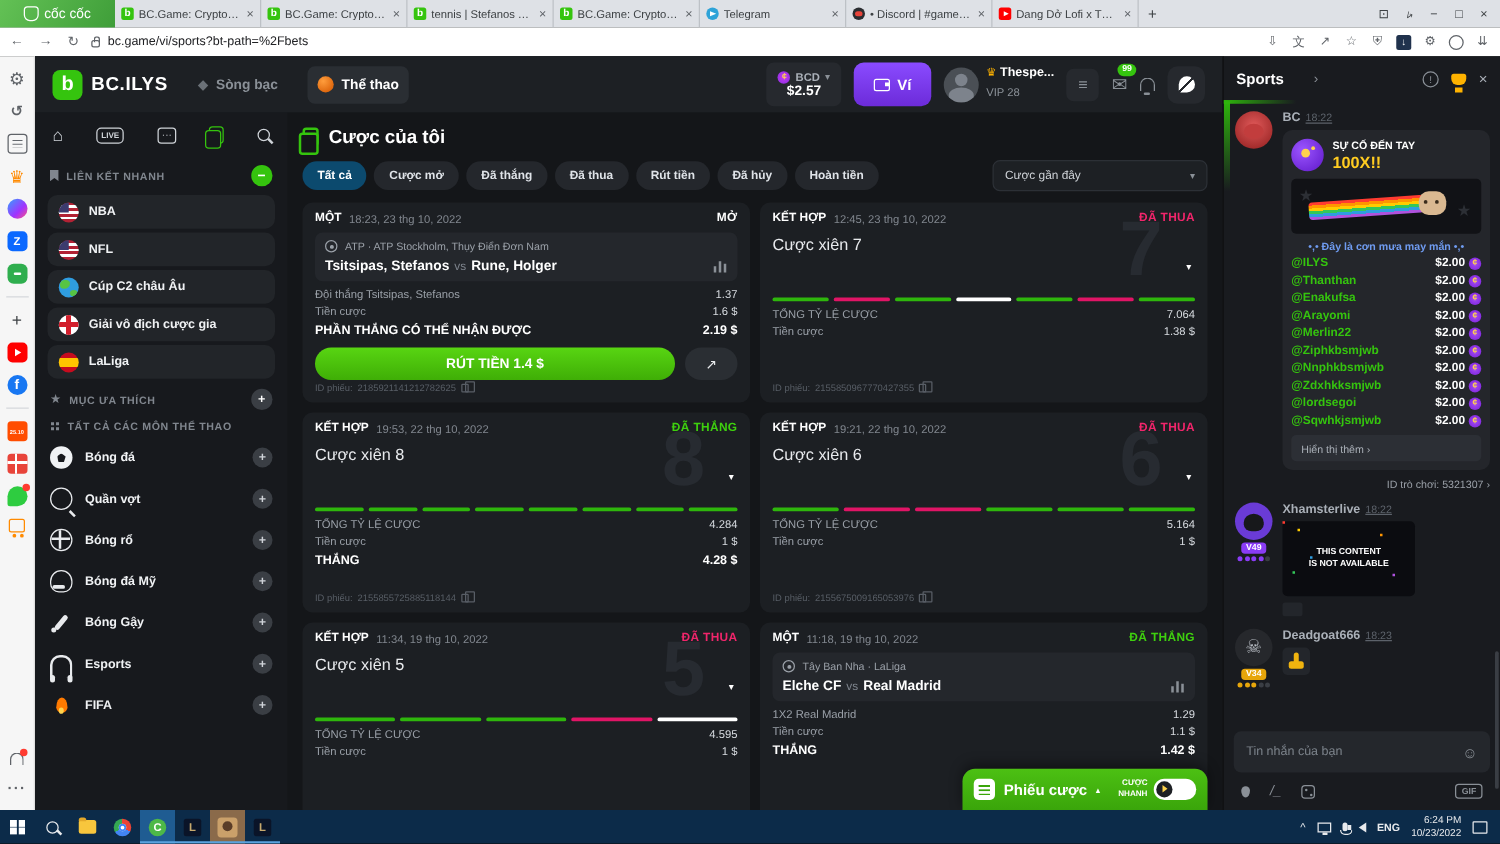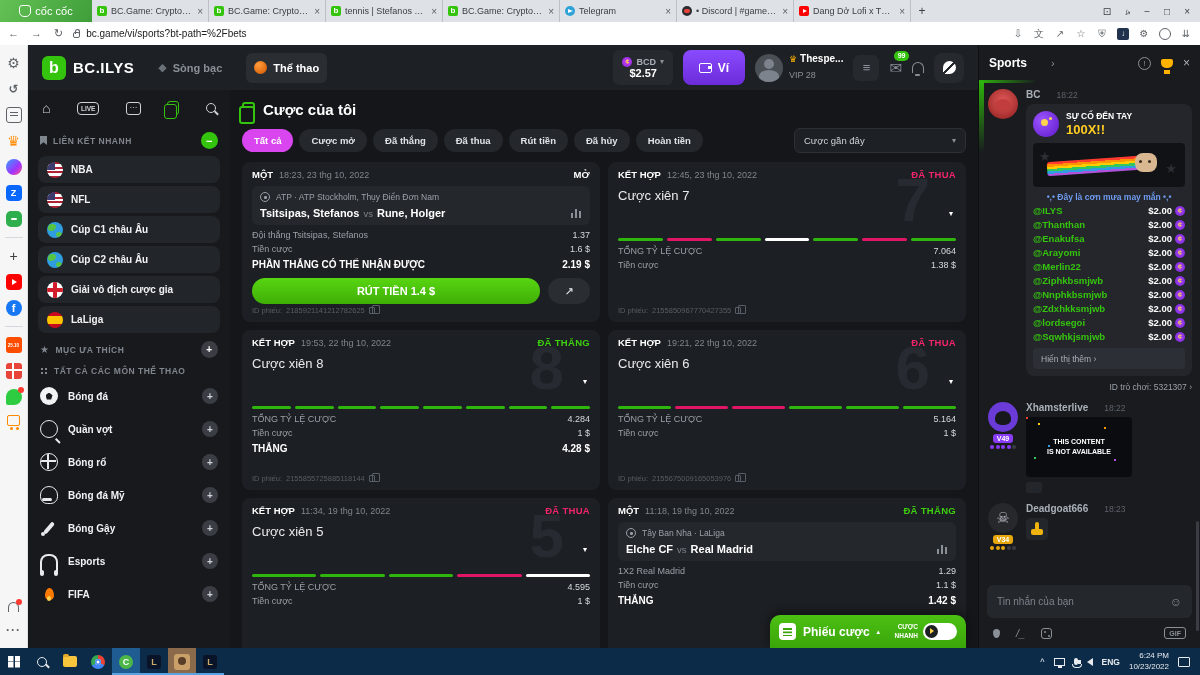--- a/index.html
+++ b/index.html
@@ -123,21 +123,21 @@
   .ic-fifa::before { content:""; width:9px; height:12px; background:#ff7a00; border-radius:50% 50% 45% 45%/65% 65% 35% 35%; } .ic-fifa::after { content:""; position:absolute; bottom:2px; width:4px; height:5px; border-radius:50%; background:#ffd34d; }
   .plus-right { margin-left:auto; width:16px; height:16px; border-radius:50%; background:#3a3e44; color:#cfd3d8; font-size:10px; display:flex; align-items:center; justify-content:center; }
 
   
   .main { flex:1; min-width:0; background:#141619; padding:9px 12px 0; position:relative; overflow:hidden; }
   .page-title { display:flex; align-items:center; gap:8px; font-size:15px; font-weight:800; color:#fff; margin:2px 0 10px; }
   .title-ic { width:13px; height:15px; border:2px solid #35c40e; border-radius:3px; position:relative; background:#141619; }
   .title-ic::before { content:""; position:absolute; left:-5px; top:2px; width:12px; height:14px; border:2px solid #35c40e; border-radius:3px; background:#141619; }
   .filters { display:flex; align-items:center; gap:6px; margin-bottom:9px; }
   .chip { height:23px; padding:0 12px; border-radius:12px; background:#24272c; color:#dfe3e8; font-size:9.5px; font-weight:700; display:flex; align-items:center; white-space:nowrap; }
-  .chip.active { background:#d946ef; color:#fff; }
+  .chip.active { background:#0c4a6e; color:#fff; }
   .sortbox { margin-left:auto; width:172px; height:25px; background:#1d2024; border:1px solid #2c3036; border-radius:6px; display:flex; align-items:center; justify-content:space-between; padding:0 9px; font-size:9.5px; color:#cfd3d8; }
   .caret { font-size:8px; color:#8a9097; }
   .cards { display:grid; grid-template-columns:1fr 1fr; gap:8px; }
   .card { background:#1c1f23; border-radius:8px; padding:7px 10px; height:160px; position:relative; overflow:hidden; }
   .card-head { display:flex; align-items:center; gap:6px; font-size:9px; color:#80868e; }
   .kind { color:#fff; font-weight:800; font-size:9.5px; }
   .status { margin-left:auto; font-weight:800; font-size:9.5px; letter-spacing:.3px; }
   .status.open { color:#fff; } .status.lost { color:#f1256b; } .status.won { color:#3ed00e; }
   .event { background:#24272c; border-radius:6px; padding:6px 8px; margin-top:6px; }
   .league { font-size:8.5px; color:#9aa0a8; display:flex; align-items:center; gap:6px; }
@@ -195,21 +195,21 @@
   .av.dragon::before { content:""; position:absolute; left:7px; top:10px; width:16px; height:12px; border-radius:50%; background:#c23d3d; }
   .av.cat { background:#6a3bd6; } .av.cat::before { content:""; position:absolute; left:7px; top:9px; width:16px; height:14px; border-radius:50% 50% 40% 40%; background:#17181b; }
   .av.goat { background:#26282c; } .av.goat::before { content:"☠"; position:absolute; inset:0; text-align:center; line-height:30px; color:#b8bdc4; font-size:15px; }
   .vbadge { font-size:7px; font-weight:800; color:#fff; border-radius:3px; padding:1px 4px; }
   .vbadge.purple { background:#8a3cf5; } .vbadge.gold { background:#e7a60b; }
   .vdots { display:flex; gap:1.5px; }
   .vdots i { width:4px; height:4px; border-radius:50%; background:#3a3e44; }
   .vdots.purple i.on { background:#8a3cf5; } .vdots.gold i.on { background:#e7a60b; }
   .msg-body { flex:1; min-width:0; }
   .msg-name { font-size:10px; color:#aab0b8; font-weight:700; }
-  .msg-time { font-size:8.5px; color:#5c626a; font-weight:400; margin-left:16px; }
+  .msg-time { font-size:8.5px; color:#5c626a; font-weight:400; margin-left:4px;text-decoration:underline; }
   .rain-card { background:#24262b; border-radius:8px; padding:7px; margin-top:4px; }
   .rain-head { display:flex; align-items:center; gap:7px; }
   .rain-coin { width:26px; height:26px; border-radius:50%; background:radial-gradient(circle at 35% 35%,#9b55ff,#5f18c9); position:relative; flex:none; }
   .rain-coin::before { content:""; position:absolute; left:8px; top:8px; width:7px; height:7px; border-radius:50%; background:#ffd34d; box-shadow:6px -4px 0 -2px #ffd34d; }
   .rain-title { font-size:8.5px; font-weight:800; color:#fff; }
   .rain-mult { font-size:13px; font-weight:800; color:#ffcc21; margin-top:1px; }
   .rain-img { height:44px; background:#111216; border-radius:4px; margin-top:6px; position:relative; overflow:hidden; }
   .rain-star { position:absolute; color:#2c2f35; font-size:13px; }
   .rainbow { position:absolute; left:14px; top:16px; width:92px; height:14px; border-radius:3px; transform:rotate(-4deg); background:linear-gradient(#ff3b30 0 17%,#ff9500 17% 34%,#ffcc00 34% 50%,#34c759 50% 67%,#2f9de0 67% 84%,#af52de 84%); }
   .nyan { position:absolute; right:28px; top:10px; width:22px; height:19px; border-radius:8px; background:#d9b891; }
@@ -455,24 +455,20 @@
   <div class="qitem">
     <span class="flag us"></span>
     <span>NBA</span>
   </div>
 
   <div class="qitem">
     <span class="flag us"></span>
     <span>NFL</span>
   </div>
 
-  <div class="qitem">
-    <span class="flag globe"></span>
-    <span>Cúp C1 châu Âu</span>
-  </div>
 
   <div class="qitem">
     <span class="flag globe"></span>
     <span>Cúp C2 châu Âu</span>
   </div>
 
   <div class="qitem">
     <span class="flag eng"></span>
     <span>Giải vô địch cược gia</span>
   </div>

